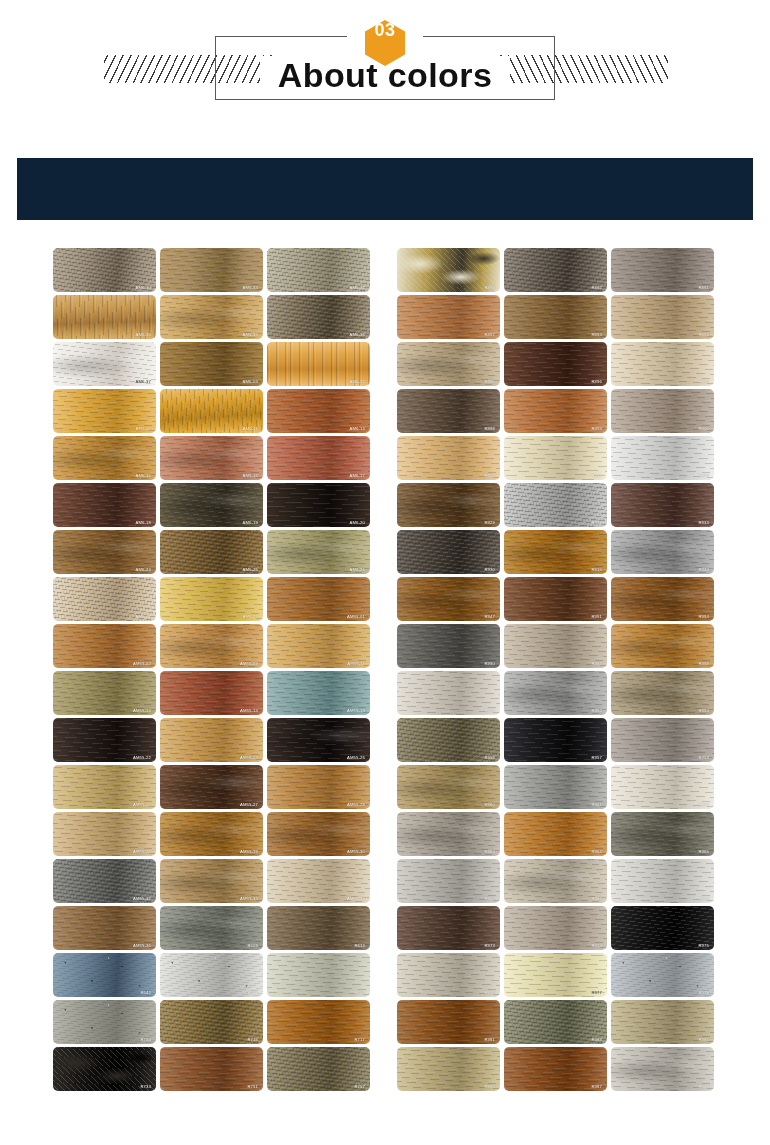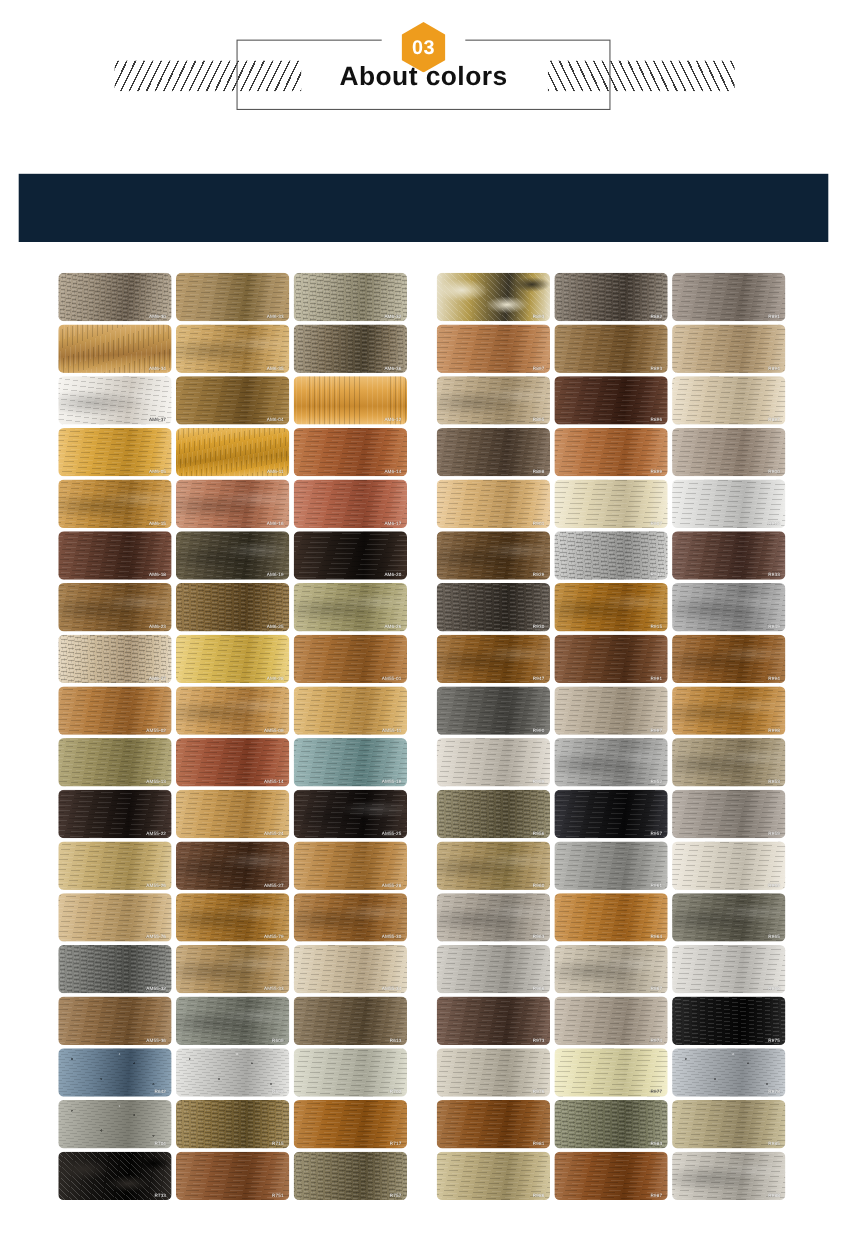--- a/index.html
+++ b/index.html
@@ -39,27 +39,27 @@
   }
   .bracket-gap { position:absolute; left:50%; top:-2px;
                  transform:translateX(-50%);
                  width:76px; height:4px; background:#fff; }
 
   .hexbadge { position:absolute; left:50%; top:20px;
               transform:translateX(-50%);
               width:40px; height:46px;
               background:#ee9c1d;
               clip-path: polygon(50% 0%, 100% 25%, 100% 75%, 50% 100%, 0% 75%, 0% 25%);
-              display:flex; align-items:center; justify-content:center;
+              display:flex; align-items:flex-start; justify-content:center;
               z-index:3; }
   .hexbadge span { color:#ffffff; font-size:18px; font-weight:bold;
                    letter-spacing:0.5px; }
 
   .section-title { position:absolute; left:0; right:0; top:56px;
-                   text-align:center; font-size:24px; font-weight:bold;
+                   text-align:center; font-size:34px; font-weight:bold;
                    color:#111; letter-spacing:0.4px; z-index:2; }
   .section-title-bg { display:inline-block; background:#fff; padding:0 18px; }
 
   
   .banner { position:absolute; left:17px; top:158px;
             width:736px; height:62px;
             background:#0d2236; display:flex; align-items:stretch; }
   .banner-left { width:352px; height:100%;
                  background:linear-gradient(90deg,#1d4f72 0%, #1e5478 55%, #1b4d70 100%);
                  display:flex; align-items:center; }

